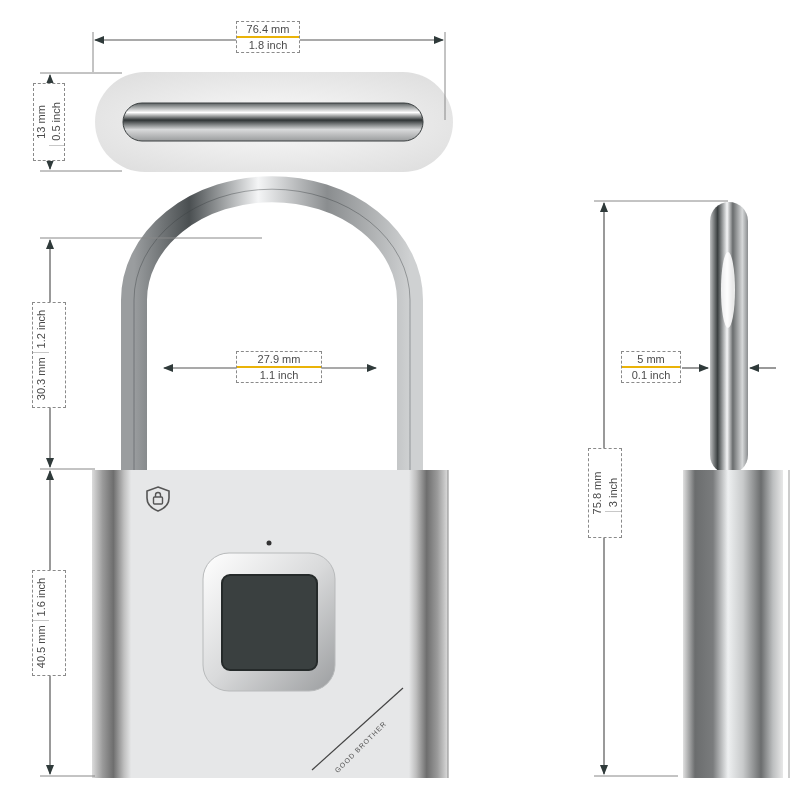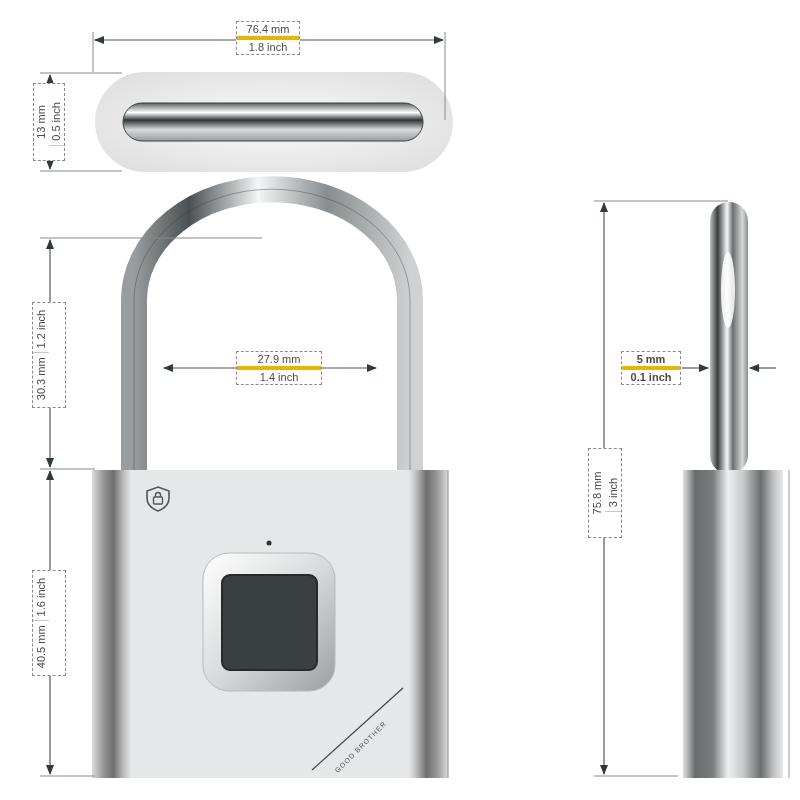--- a/index.html
+++ b/index.html
@@ -10,21 +10,21 @@
       position: absolute;
       border: 1px dashed #8a8a8a;
       background: #ffffff;
       color: #4a4a4a;
       font-size: 11px;
       line-height: 14px;
       text-align: center;
       box-sizing: border-box;
     }
     .dim-label .row { display: block; padding: 0 4px; white-space: nowrap; }
-    .dim-label .row + .row { border-top: 4px solid #eab308; }
+    .dim-label .row + .row { border-top: 2px solid #eab308; }
     .dim-label.vertical {
       transform-origin: center center;
       transform: rotate(-90deg);
     }
     .dim-label.vertical .row { display: inline-block; padding: 0 4px; }
     .dim-label.vertical .row + .row { border-top: none; border-left: 1px solid #c8c8c8; }
     .brand-text {
       position: absolute;
       font-size: 7px;
       letter-spacing: 1px;
@@ -171,28 +171,28 @@
   <div class="dim-label vertical" style="left:10px; top:106px; width:78px; height:32px; line-height:15px;">
     <span class="row">13 mm</span><span class="row">0.5 inch</span>
   </div>
 
   <div class="dim-label vertical" style="left:-4px; top:338px; width:106px; height:34px; line-height:16px;">
     <span class="row">30.3 mm</span><span class="row">1.2 inch</span>
   </div>
 
   <div class="dim-label" style="left:236px; top:351px; width:86px;">
     <span class="row">27.9 mm</span>
-    <span class="row">1.4 inch</span>
+    <span class="row">1.1 inch</span>
   </div>
 
   <div class="dim-label vertical" style="left:-4px; top:606px; width:106px; height:34px; line-height:16px;">
     <span class="row">40.5 mm</span><span class="row">1.6 inch</span>
   </div>
 
-  <div class="dim-label" style="left:621px; top:351px; width:60px;font-weight:bold;">
+  <div class="dim-label" style="left:621px; top:351px; width:60px;">
     <span class="row">5 mm</span>
     <span class="row">0.1 inch</span>
   </div>
 
   <div class="dim-label vertical" style="left:560px; top:476px; width:90px; height:34px; line-height:16px;">
     <span class="row">75.8 mm</span><span class="row">3 inch</span>
   </div>
 
   <div class="brand-text" style="left:336px; top:768px;">GOOD BROTHER</div>
 

